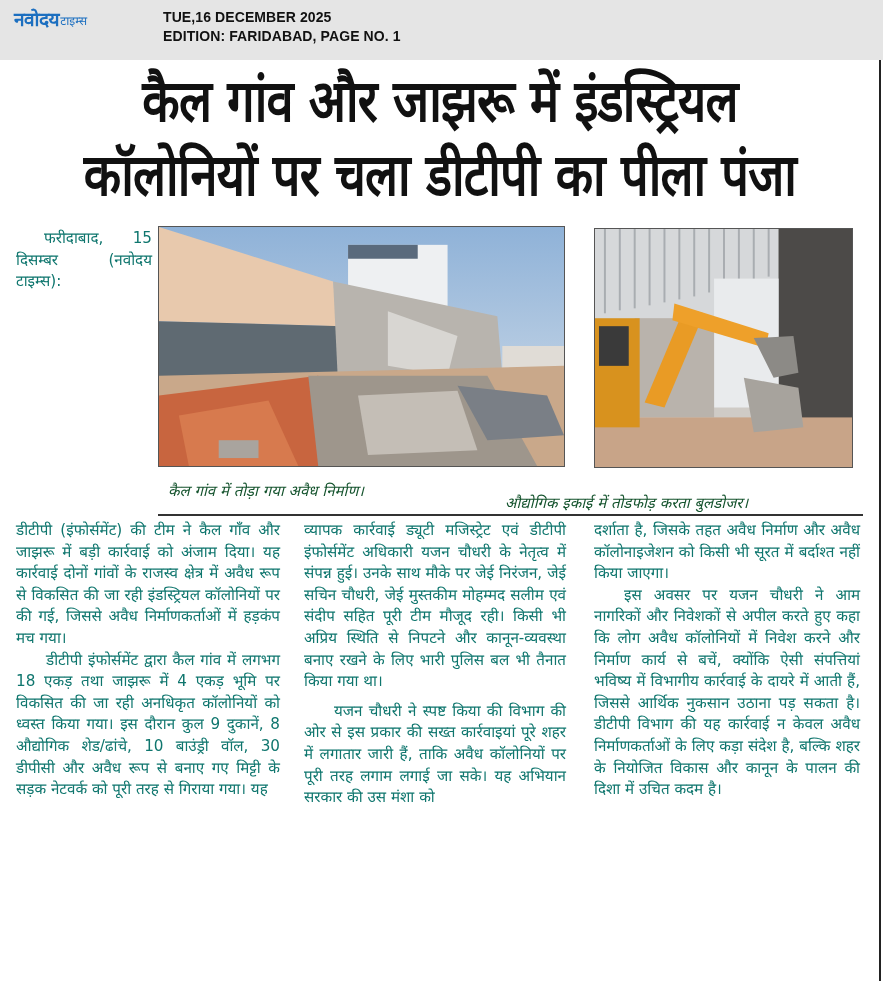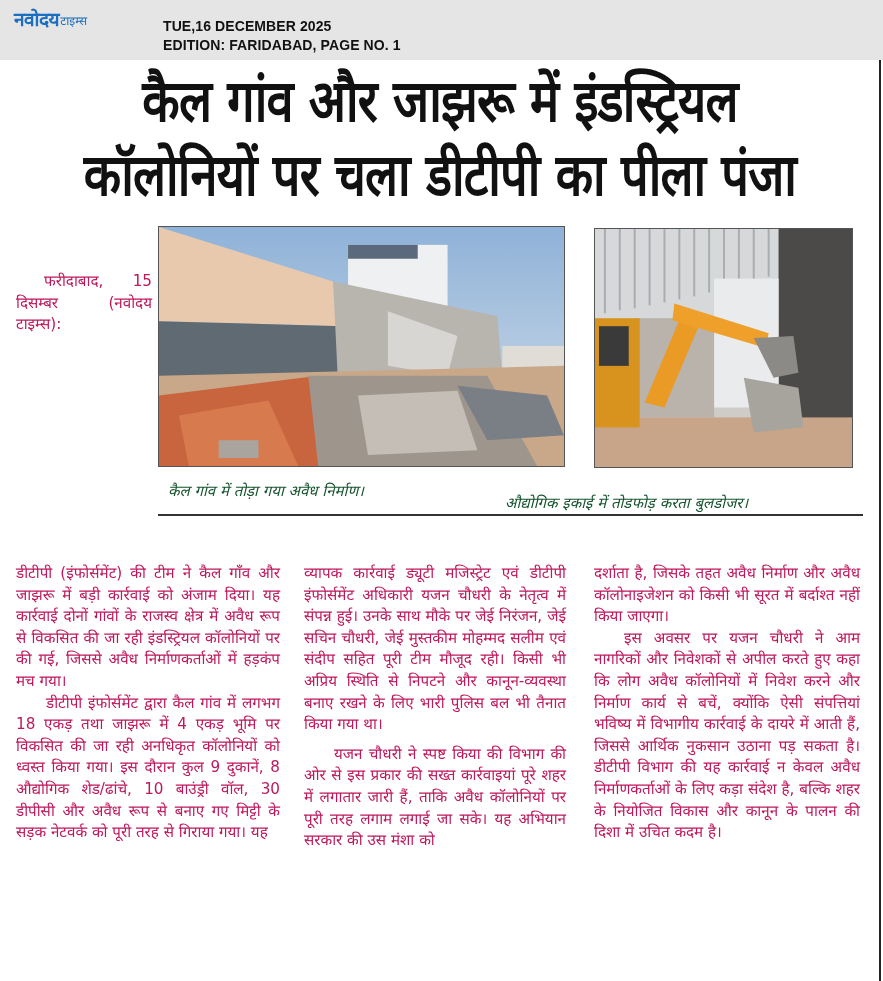--- a/index.html
+++ b/index.html
@@ -18,38 +18,38 @@
       font-family: "DejaVu Sans", sans-serif; font-weight: bold; font-size: 19px;
       color: #1c6fc0; letter-spacing: -0.5px; line-height: 22px;
     }
     .logo-sub {
       font-family: "DejaVu Sans", sans-serif; font-size: 12px; color: #1c6fc0;
       line-height: 18px; margin-left: 1px;
     }
     .edition {
       position: absolute; left: 163px; top: 8px;
       font-family: "Liberation Sans", sans-serif; font-weight: bold; font-size: 14px;
-      line-height: 19px; color: #111; letter-spacing: 0.1px; margin-top: 9px;
+      line-height: 19px; color: #111; letter-spacing: 0.1px;
     }
 
     .right-rule {
       position: absolute; left: 879px; top: 60px; width: 2px; height: 921px; background: #222;
     }
 
     .headline {
       position: absolute; left: 0; top: 64px; width: 880px; text-align: center;
       font-family: "DejaVu Sans", sans-serif; font-weight: bold;
       font-size: 58px; line-height: 74px; color: #111;
       transform: scaleX(0.84); transform-origin: 440px 0;
       letter-spacing: -1px;
     }
 
     .body-text {
       font-family: "DejaVu Sans", sans-serif; font-size: 15.2px; line-height: 21.6px;
-      color: #be185d; text-align: justify; text-align-last: left; margin-top: 43px;
+      color: #0f766e; text-align: justify; text-align-last: left;
     }
     .col-narrow {
       position: absolute; left: 16px; top: 228px; width: 136px;
     }
     .col1 { position: absolute; left: 16px; top: 520px; width: 264px; }
     .col2 { position: absolute; left: 304px; top: 520px; width: 262px; }
     .col3 { position: absolute; left: 594px; top: 520px; width: 266px; }
     .p-indent { text-indent: 30px; }
     .dateline { text-indent: 28px; }
 

